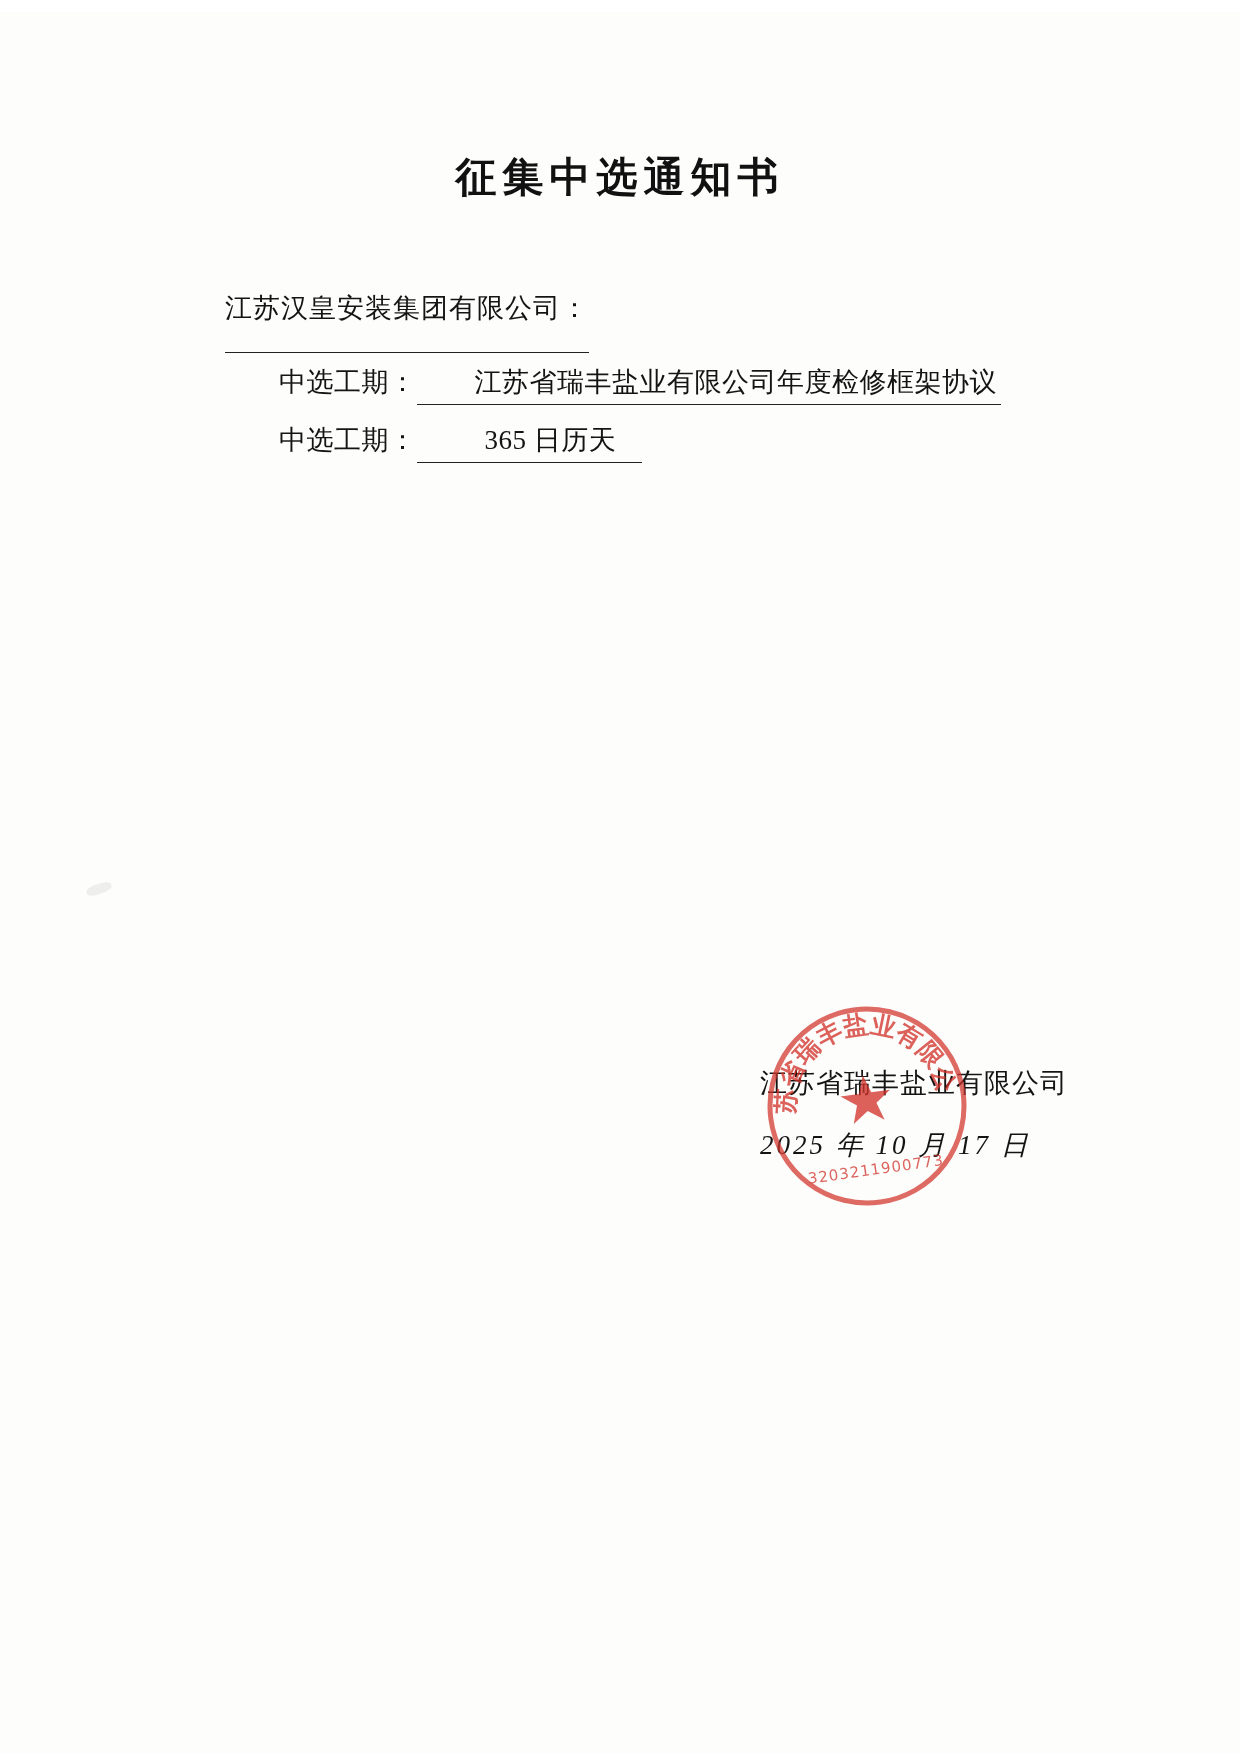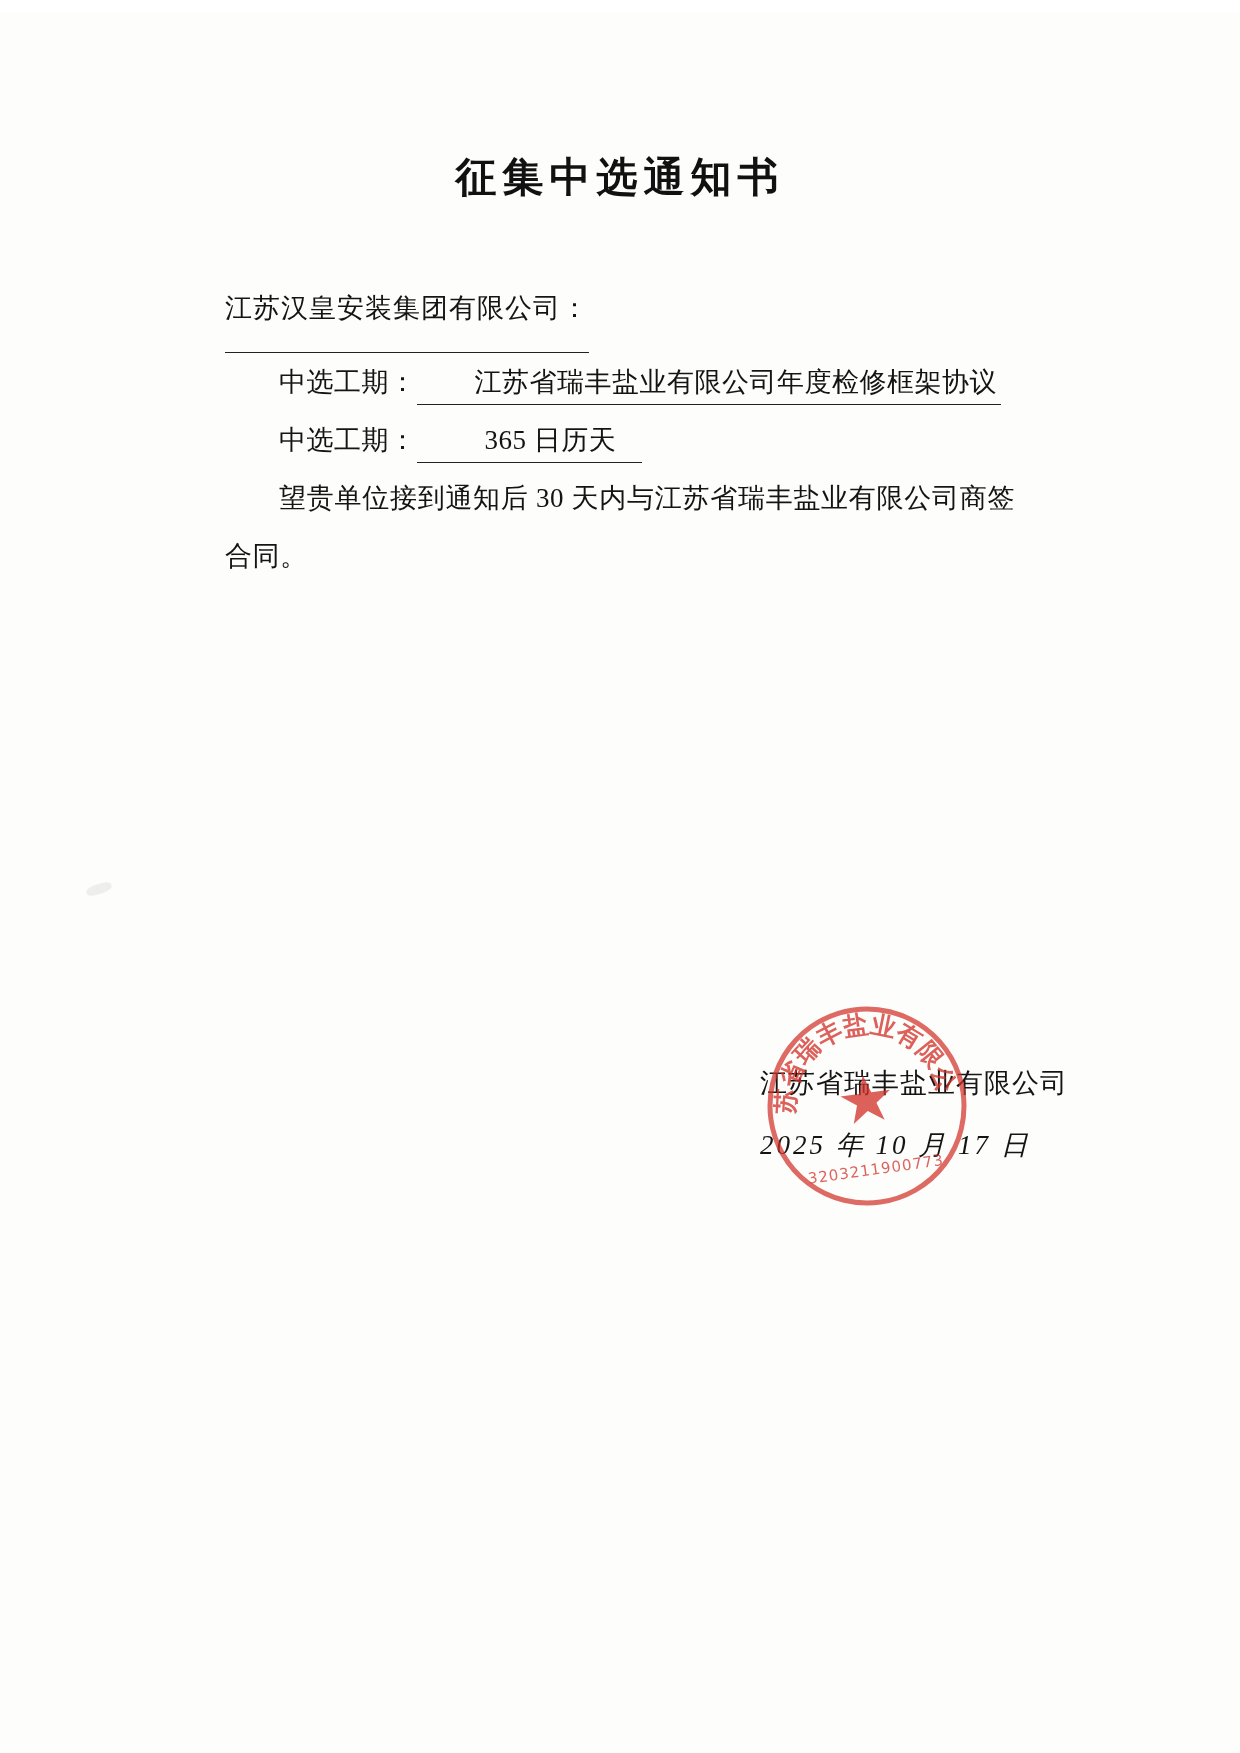--- a/index.html
+++ b/index.html
@@ -115,21 +115,20 @@
 
 
     <div class="field-line">
       <span>中选工期：</span><span class="underlined">江苏省瑞丰盐业有限公司年度检修框架协议</span>
     </div>
 
     <div class="field-line">
       <span>中选工期：</span><span class="underlined-short">365 日历天</span>
     </div>
 
-    <div class="para">望贵单位接到通知后 30 天内与江苏省瑞丰盐业有限公司商签合同。</div>
 
   </div>
 
   <div class="smudge"></div>
 
   <div class="signature">
     <div>江苏省瑞丰盐业有限公司</div>
     <div class="sig-date">2025 年 10 月 17 日</div>
   </div>
 

